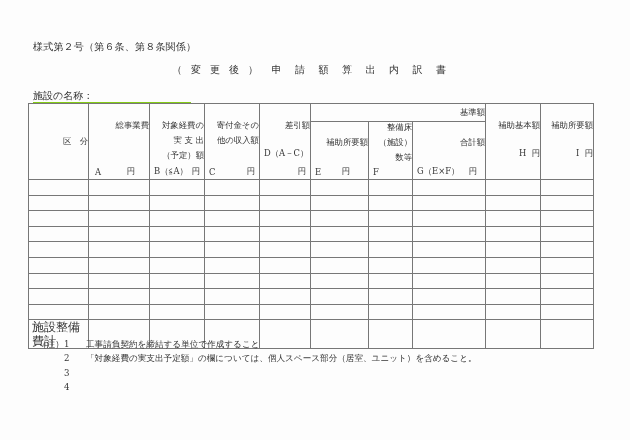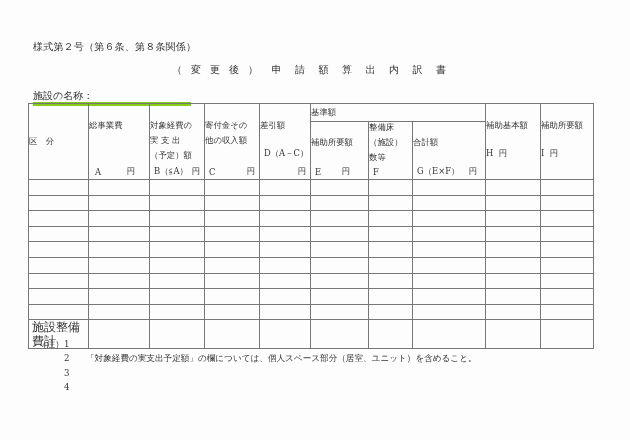--- a/index.html
+++ b/index.html
@@ -3,26 +3,26 @@
 <meta charset="utf-8">
 <style>
   html, body { margin:0; padding:0; background:#fdfdfd; }
   body { width:630px; height:440px; position:relative; overflow:hidden;
          font-family:"DejaVu Serif","Liberation Serif",serif; color:#333; }
   .form-no { position:absolute; left:33px; top:40px; font-size:10px; letter-spacing:0.2px; }
   .title { position:absolute; left:172px; top:63px; font-size:10px; word-spacing:0; }
   .title span { display:inline-block; margin-right:13.5px; }
   .title span.paren { margin-right:9px; }
   .facility { position:absolute; left:33px; top:90px; font-size:10px;
-              border-bottom:4px solid #84cc16; width:158px; height:12px; line-height:12px; }
+              border-bottom:1px solid #84cc16; width:158px; height:12px; line-height:12px; }
   table.grid { position:absolute; left:28px; top:103px; border-collapse:collapse;
                table-layout:fixed; font-size:8.4px; }
   table.grid td { border:1px solid #777; padding:0; vertical-align:top; position:relative; }
   .hdr { height:75px;margin-top:19px; }
-  .cell-label { position:absolute; left:0; right:0; text-align:left; line-height:15px; }
+  .cell-label { position:absolute; left:0; right:0; text-align:right; line-height:15px; }
   .unit-l { position:absolute; left:4px; bottom:2px; }
   .unit-r { position:absolute; right:4px; bottom:2px; }
   .body-row td { height:14.6px; }
   .total-label { font-size:12px; padding-left:3px !important; line-height:14px;margin-top:48px; }
   .notes { position:absolute; left:38px; top:337px; font-size:8.6px; line-height:14.3px; }
   .notes .row { display:flex; }
   .notes .pre { width:26px; }
   .notes .num { width:22px; }
 </style>
 </head>
@@ -229,20 +229,21 @@
         <td></td>
         <td></td>
   </tr>
 </tbody>
   </table>
 
 <div class="notes">
   <div class="row">
     <span class="pre">（注）</span>
     <span class="num">1</span>
+    <span>工事請負契約を締結する単位で作成すること</span>
   </div>
   <div class="row">
     <span class="pre"></span>
     <span class="num">2</span>
     <span>「対象経費の実支出予定額」の欄については、個人スペース部分（居室、ユニット）を含めること。</span>
   </div>
   <div class="row">
     <span class="pre"></span>
     <span class="num">3</span>
   </div>

